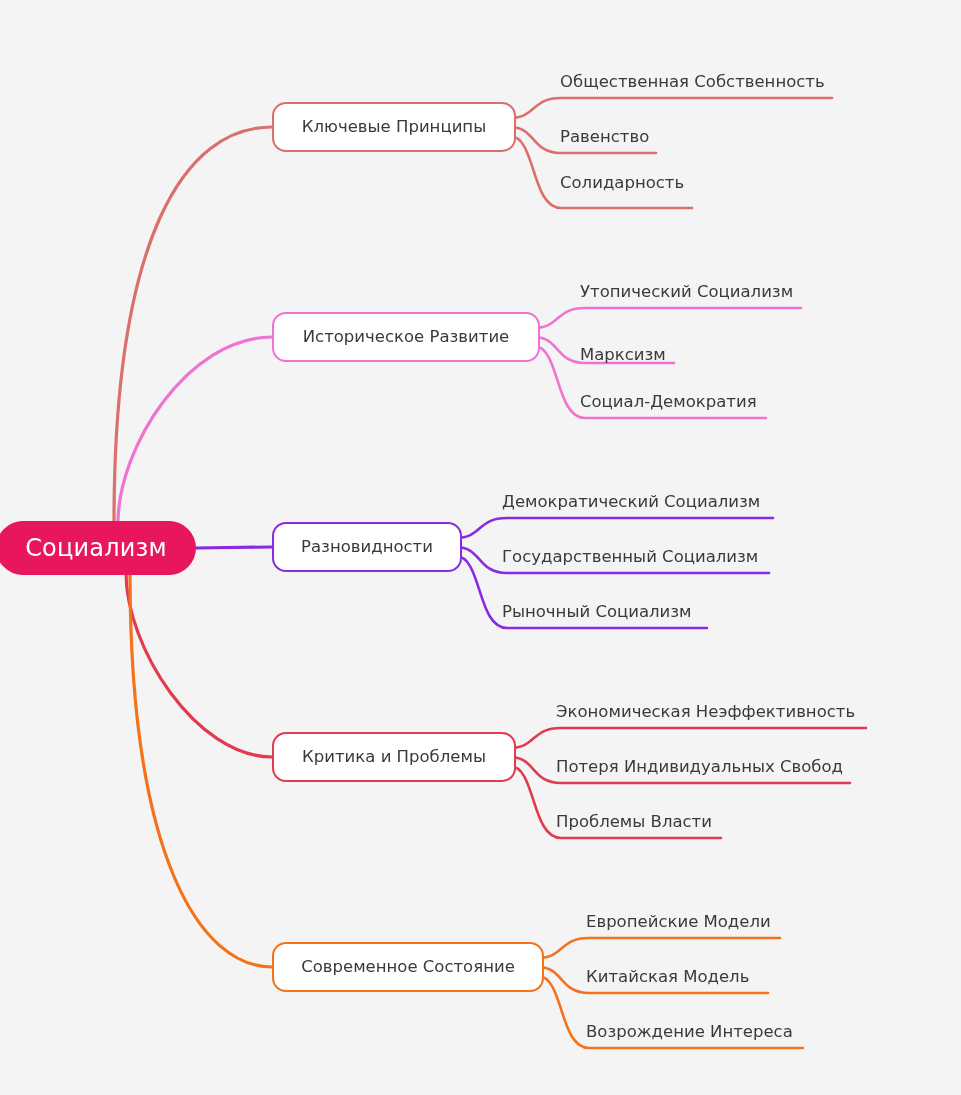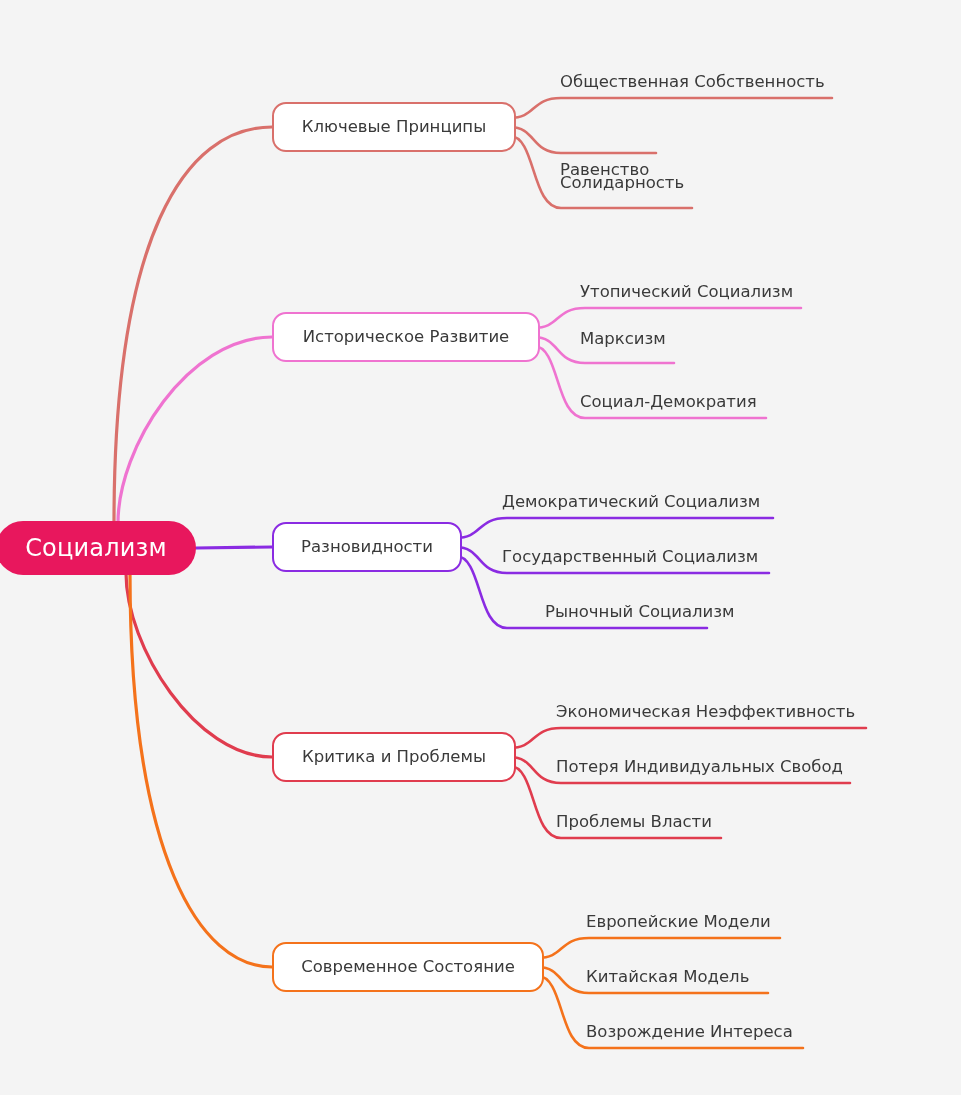--- a/index.html
+++ b/index.html
@@ -86,48 +86,48 @@
   <div id="nodes">
       <div class="node root-node" style="left: -4px; top: 521px; width: 200px; height: 54px; line-height: 54px; background: rgb(232, 23, 93);">
         <span>Социализм</span>
       </div>
       <div class="node topic-node" style="left: 272px; top: 102px; width: 244px; height: 50px; line-height: 50px; border-color: rgb(217, 112, 107);">
         <span>Ключевые Принципы</span>
       </div>
       <div class="node leaf-node" style="left: 560px; top: 67px; height: 30px; line-height: 30px; align-items: center;">
         <span>Общественная Собственность</span>
       </div>
-      <div class="node leaf-node" style="left: 560px; top: 122px; height: 30px; line-height: 30px; margin-top: 33px;">
+      <div class="node leaf-node" style="left: 560px; top: 122px; height: 30px; line-height: 30px;">
         <span>Равенство</span>
       </div>
       <div class="node leaf-node" style="left: 560px; top: 168px; height: 30px; line-height: 30px;">
         <span>Солидарность</span>
       </div>
       <div class="node topic-node" style="left: 272px; top: 312px; width: 268px; height: 50px; line-height: 50px; border-color: rgb(239, 115, 208);">
         <span>Историческое Развитие</span>
       </div>
       <div class="node leaf-node" style="left: 580px; top: 277px; height: 30px; line-height: 30px;">
         <span>Утопический Социализм</span>
       </div>
-      <div class="node leaf-node" style="left: 580px; top: 324px; height: 30px; line-height: 30px; justify-content: center;">
+      <div class="node leaf-node" style="left: 580px; top: 340px; height: 30px; line-height: 30px; justify-content: center;">
         <span>Марксизм</span>
       </div>
       <div class="node leaf-node" style="left: 580px; top: 387px; height: 30px; line-height: 30px;">
         <span>Социал-Демократия</span>
       </div>
       <div class="node topic-node" style="left: 272px; top: 522px; width: 190px; height: 50px; line-height: 50px; border-color: rgb(138, 43, 226);">
         <span>Разновидности</span>
       </div>
       <div class="node leaf-node" style="left: 502px; top: 487px; height: 30px; line-height: 30px;">
         <span>Демократический Социализм</span>
       </div>
       <div class="node leaf-node" style="left: 502px; top: 542px; height: 30px; line-height: 30px;">
         <span>Государственный Социализм</span>
       </div>
-      <div class="node leaf-node" style="left: 502px; top: 597px; height: 30px; line-height: 30px; margin-left: 43px;">
+      <div class="node leaf-node" style="left: 502px; top: 597px; height: 30px; line-height: 30px;">
         <span>Рыночный Социализм</span>
       </div>
       <div class="node topic-node" style="left: 272px; top: 732px; width: 244px; height: 50px; line-height: 50px; border-color: rgb(224, 60, 78);">
         <span>Критика и Проблемы</span>
       </div>
       <div class="node leaf-node" style="left: 556px; top: 697px; height: 30px; line-height: 30px;">
         <span>Экономическая Неэффективность</span>
       </div>
       <div class="node leaf-node" style="left: 556px; top: 752px; height: 30px; line-height: 30px;">
         <span>Потеря Индивидуальных Свобод</span>

